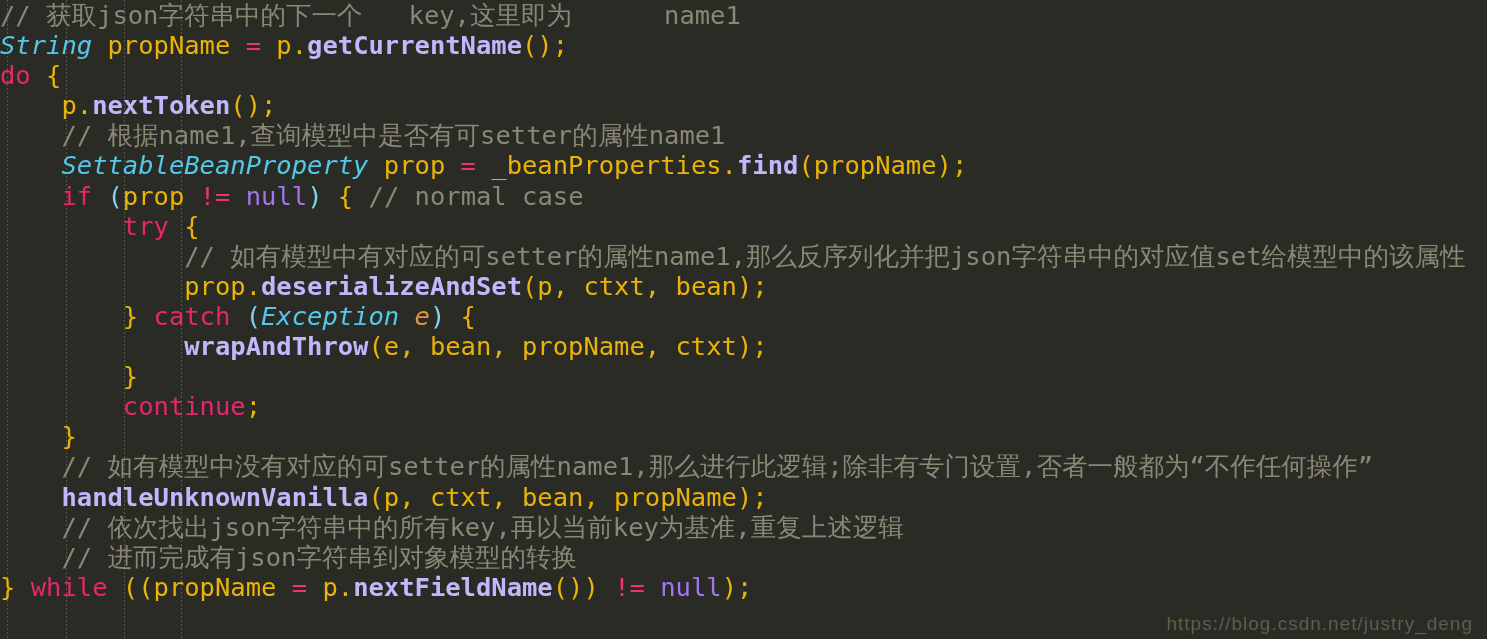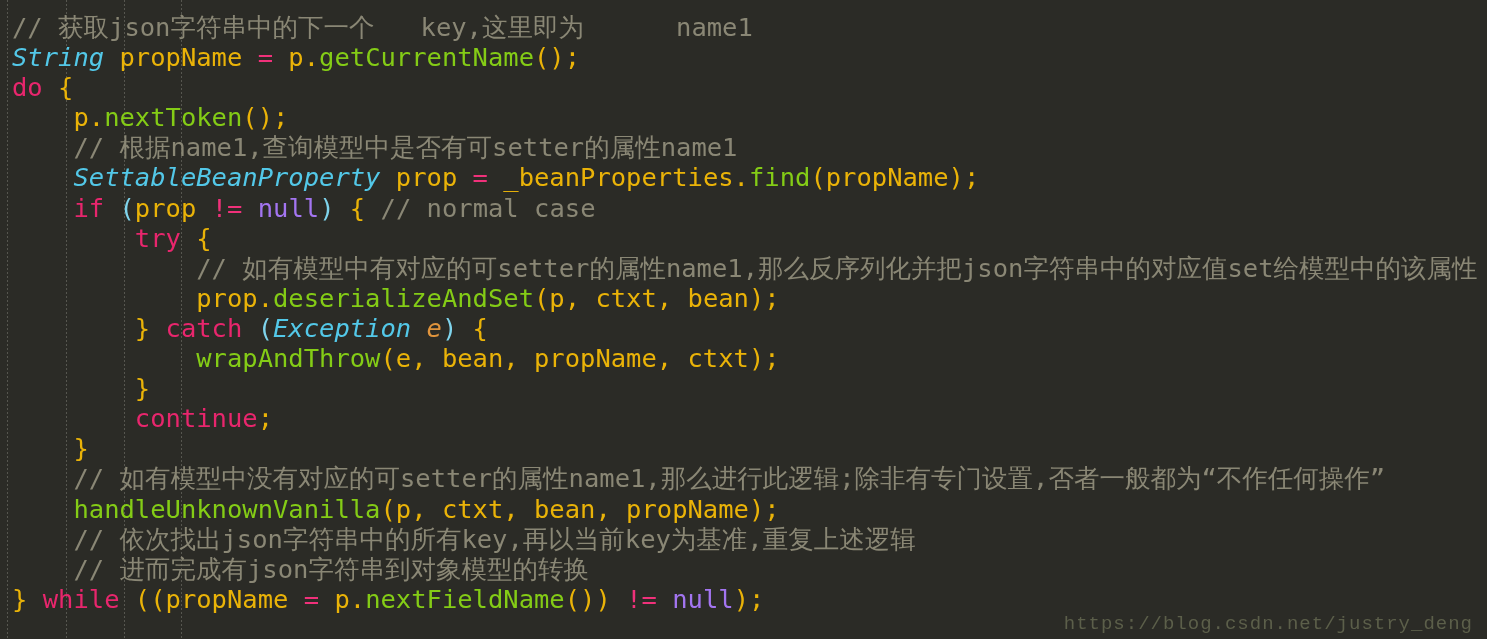--- a/index.html
+++ b/index.html
@@ -36,53 +36,53 @@
         rgba(0,0,0,0) 2px,
         rgba(0,0,0,0) 4px);
     background-size: 1px 4px;
     pointer-events: none;
   }
 
   #code {
     position: relative;
     z-index: 2;
     margin: 0;
-    padding: 12px;
+    padding: 0;
     font-size: 25.5px;
     line-height: 30.1px;
     letter-spacing: 0px;
     white-space: pre;
     color: #e8e8dc;
     font-family: "DejaVu Sans Mono", "Liberation Mono", monospace;
   }
   #code .ln {
     display: block;
     height: 30.1px;
     white-space: pre;
   }
 
   
   .kw       { color: #e8266d; margin-top: 18px; }            
   .type     { color: #53c8e8; font-style: italic; }  
-  .fn       { color: #84cc16; }            
+  .fn       { color: #c4b5fd; font-weight: bold; }            
   .plain    { color: #eab308; }
   .op       { color: #f0317a; }            
   .nullv    { color: #a375f0; }            
   .param    { color: #e0943c; font-style: italic; } 
   .punc     { color: #7fd4ec; }            
   .cmt      { color: #8a8775; }
 
   #watermark {
     position: absolute;
     right: 14px;
     bottom: 4px;
     z-index: 3;
     color: #5c5f4a;
     font-size: 19px;
-    font-family: Liberation Mono, monospace;
+    font-family: Liberation Sans, sans-serif;
     letter-spacing: 1px;
     white-space: pre;
   }
 </style>
 </head>
 <body>
 
 <div id="editor">
 
   <div class="indent-guide" style="left:7px;"></div>

